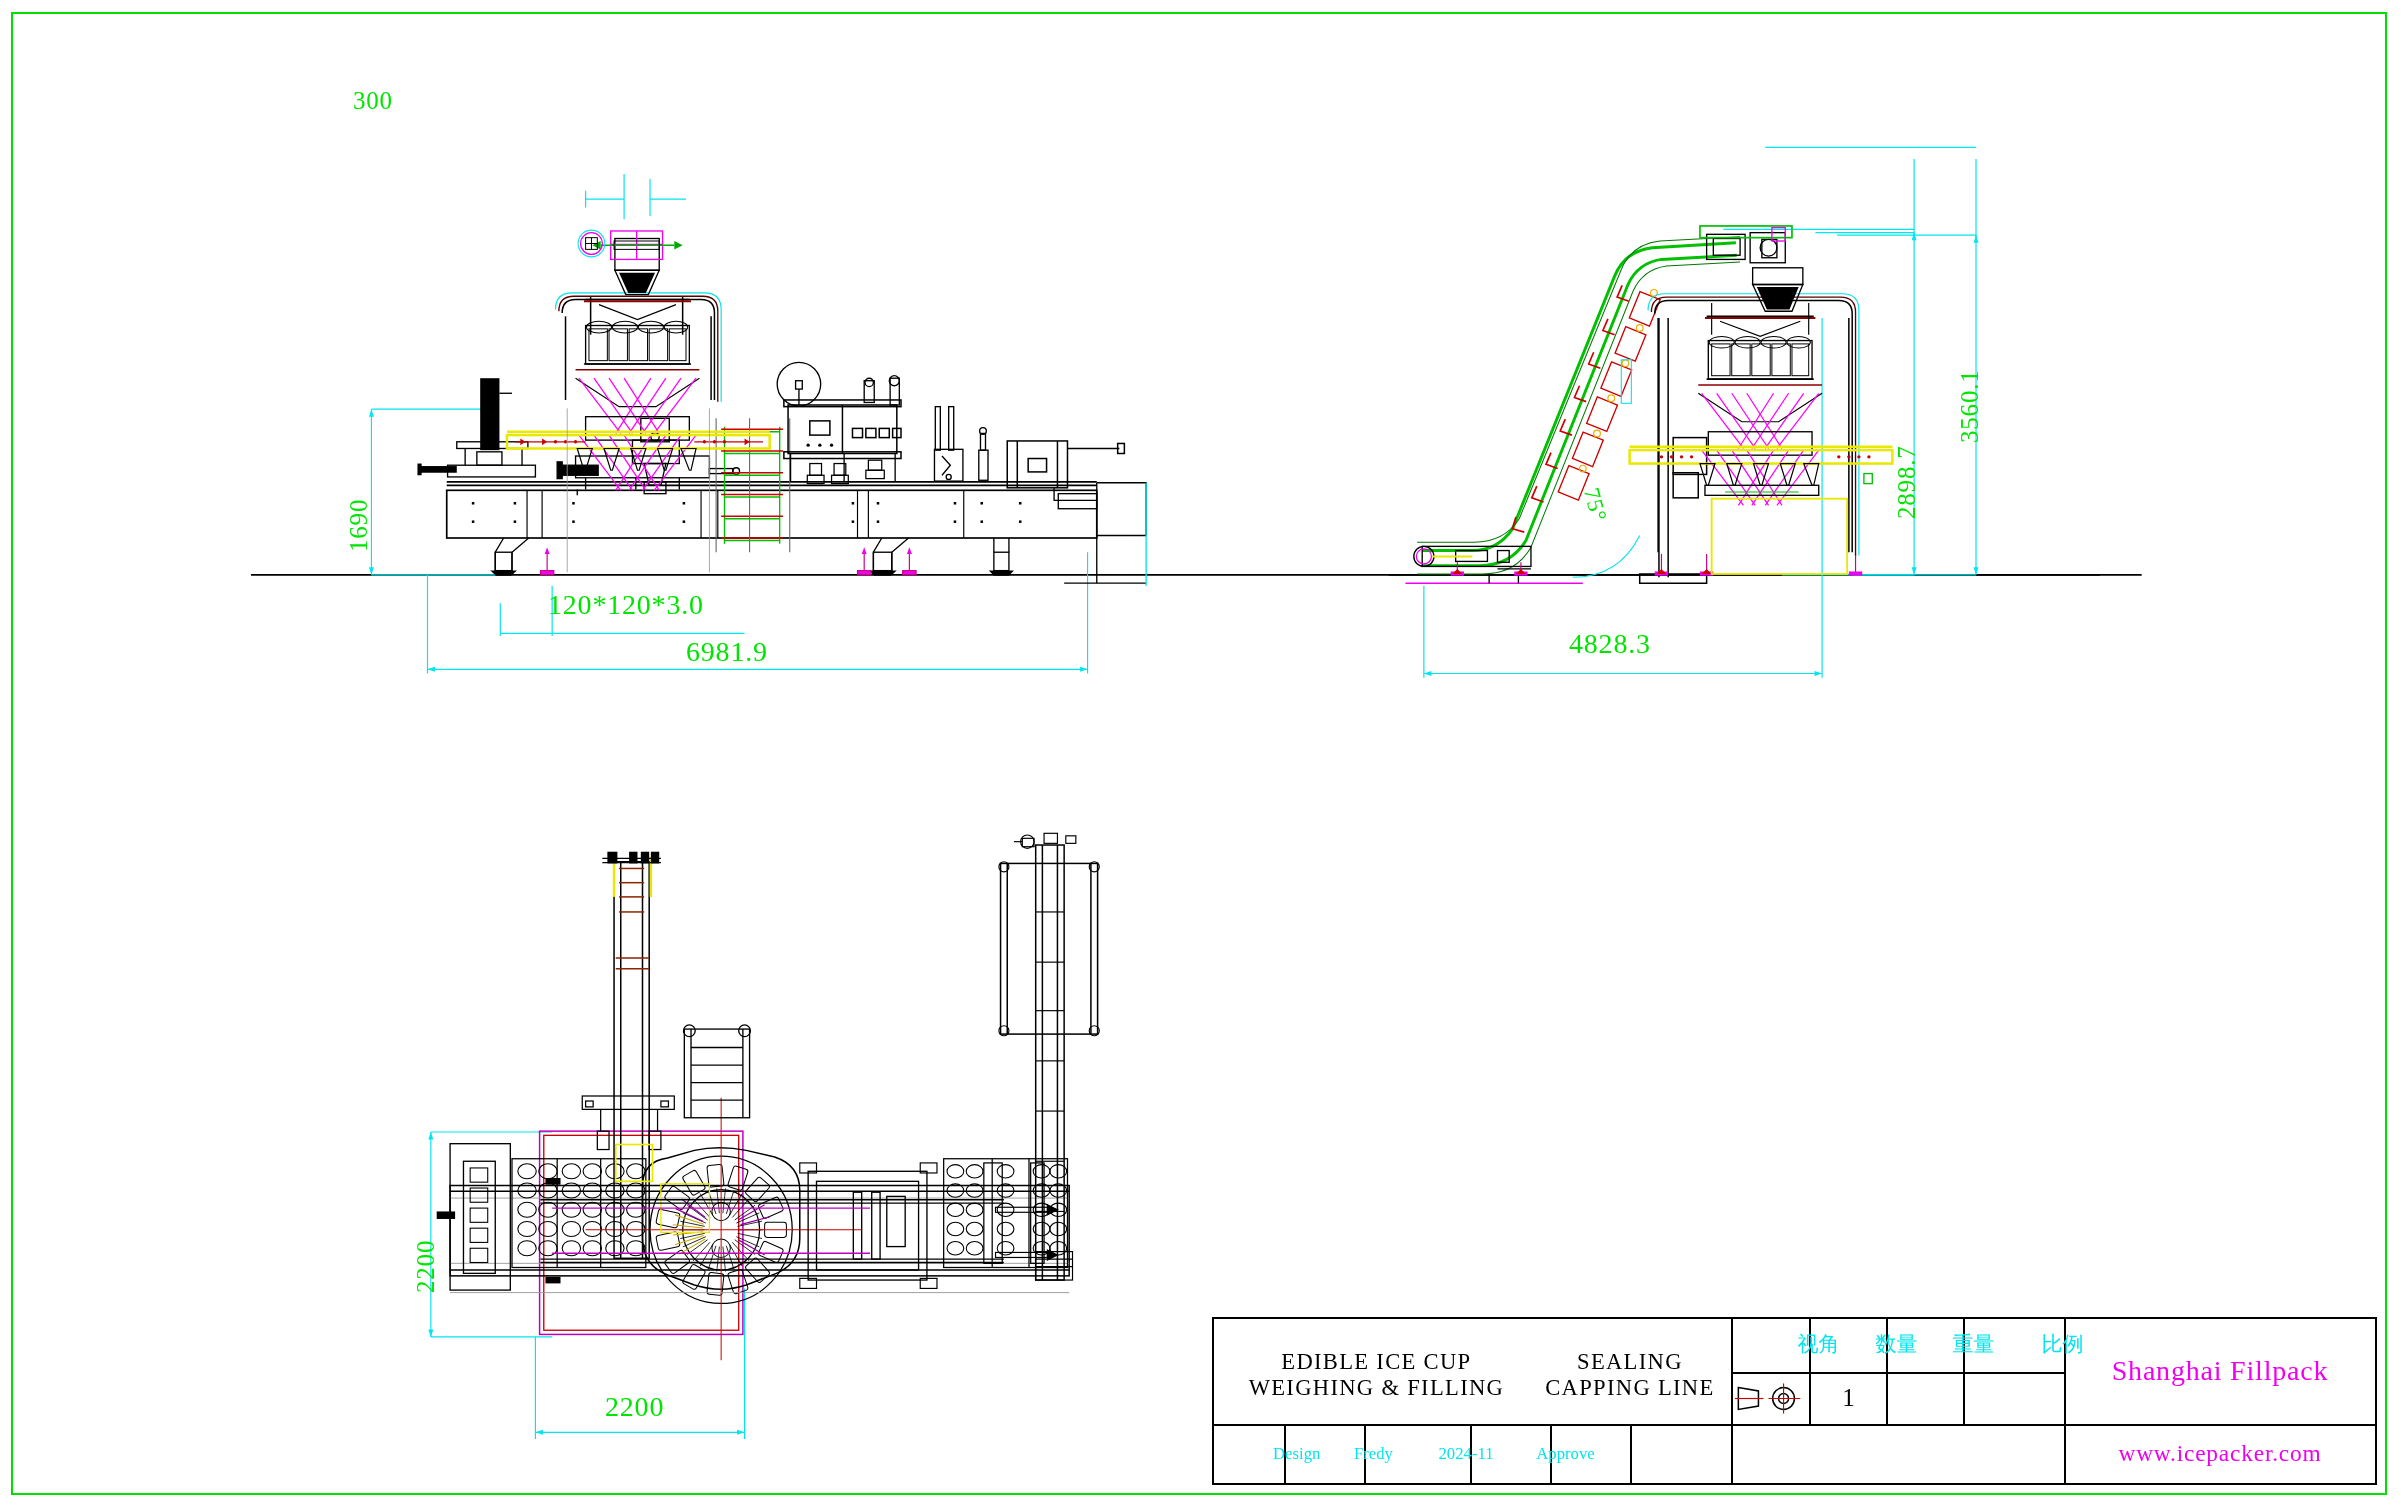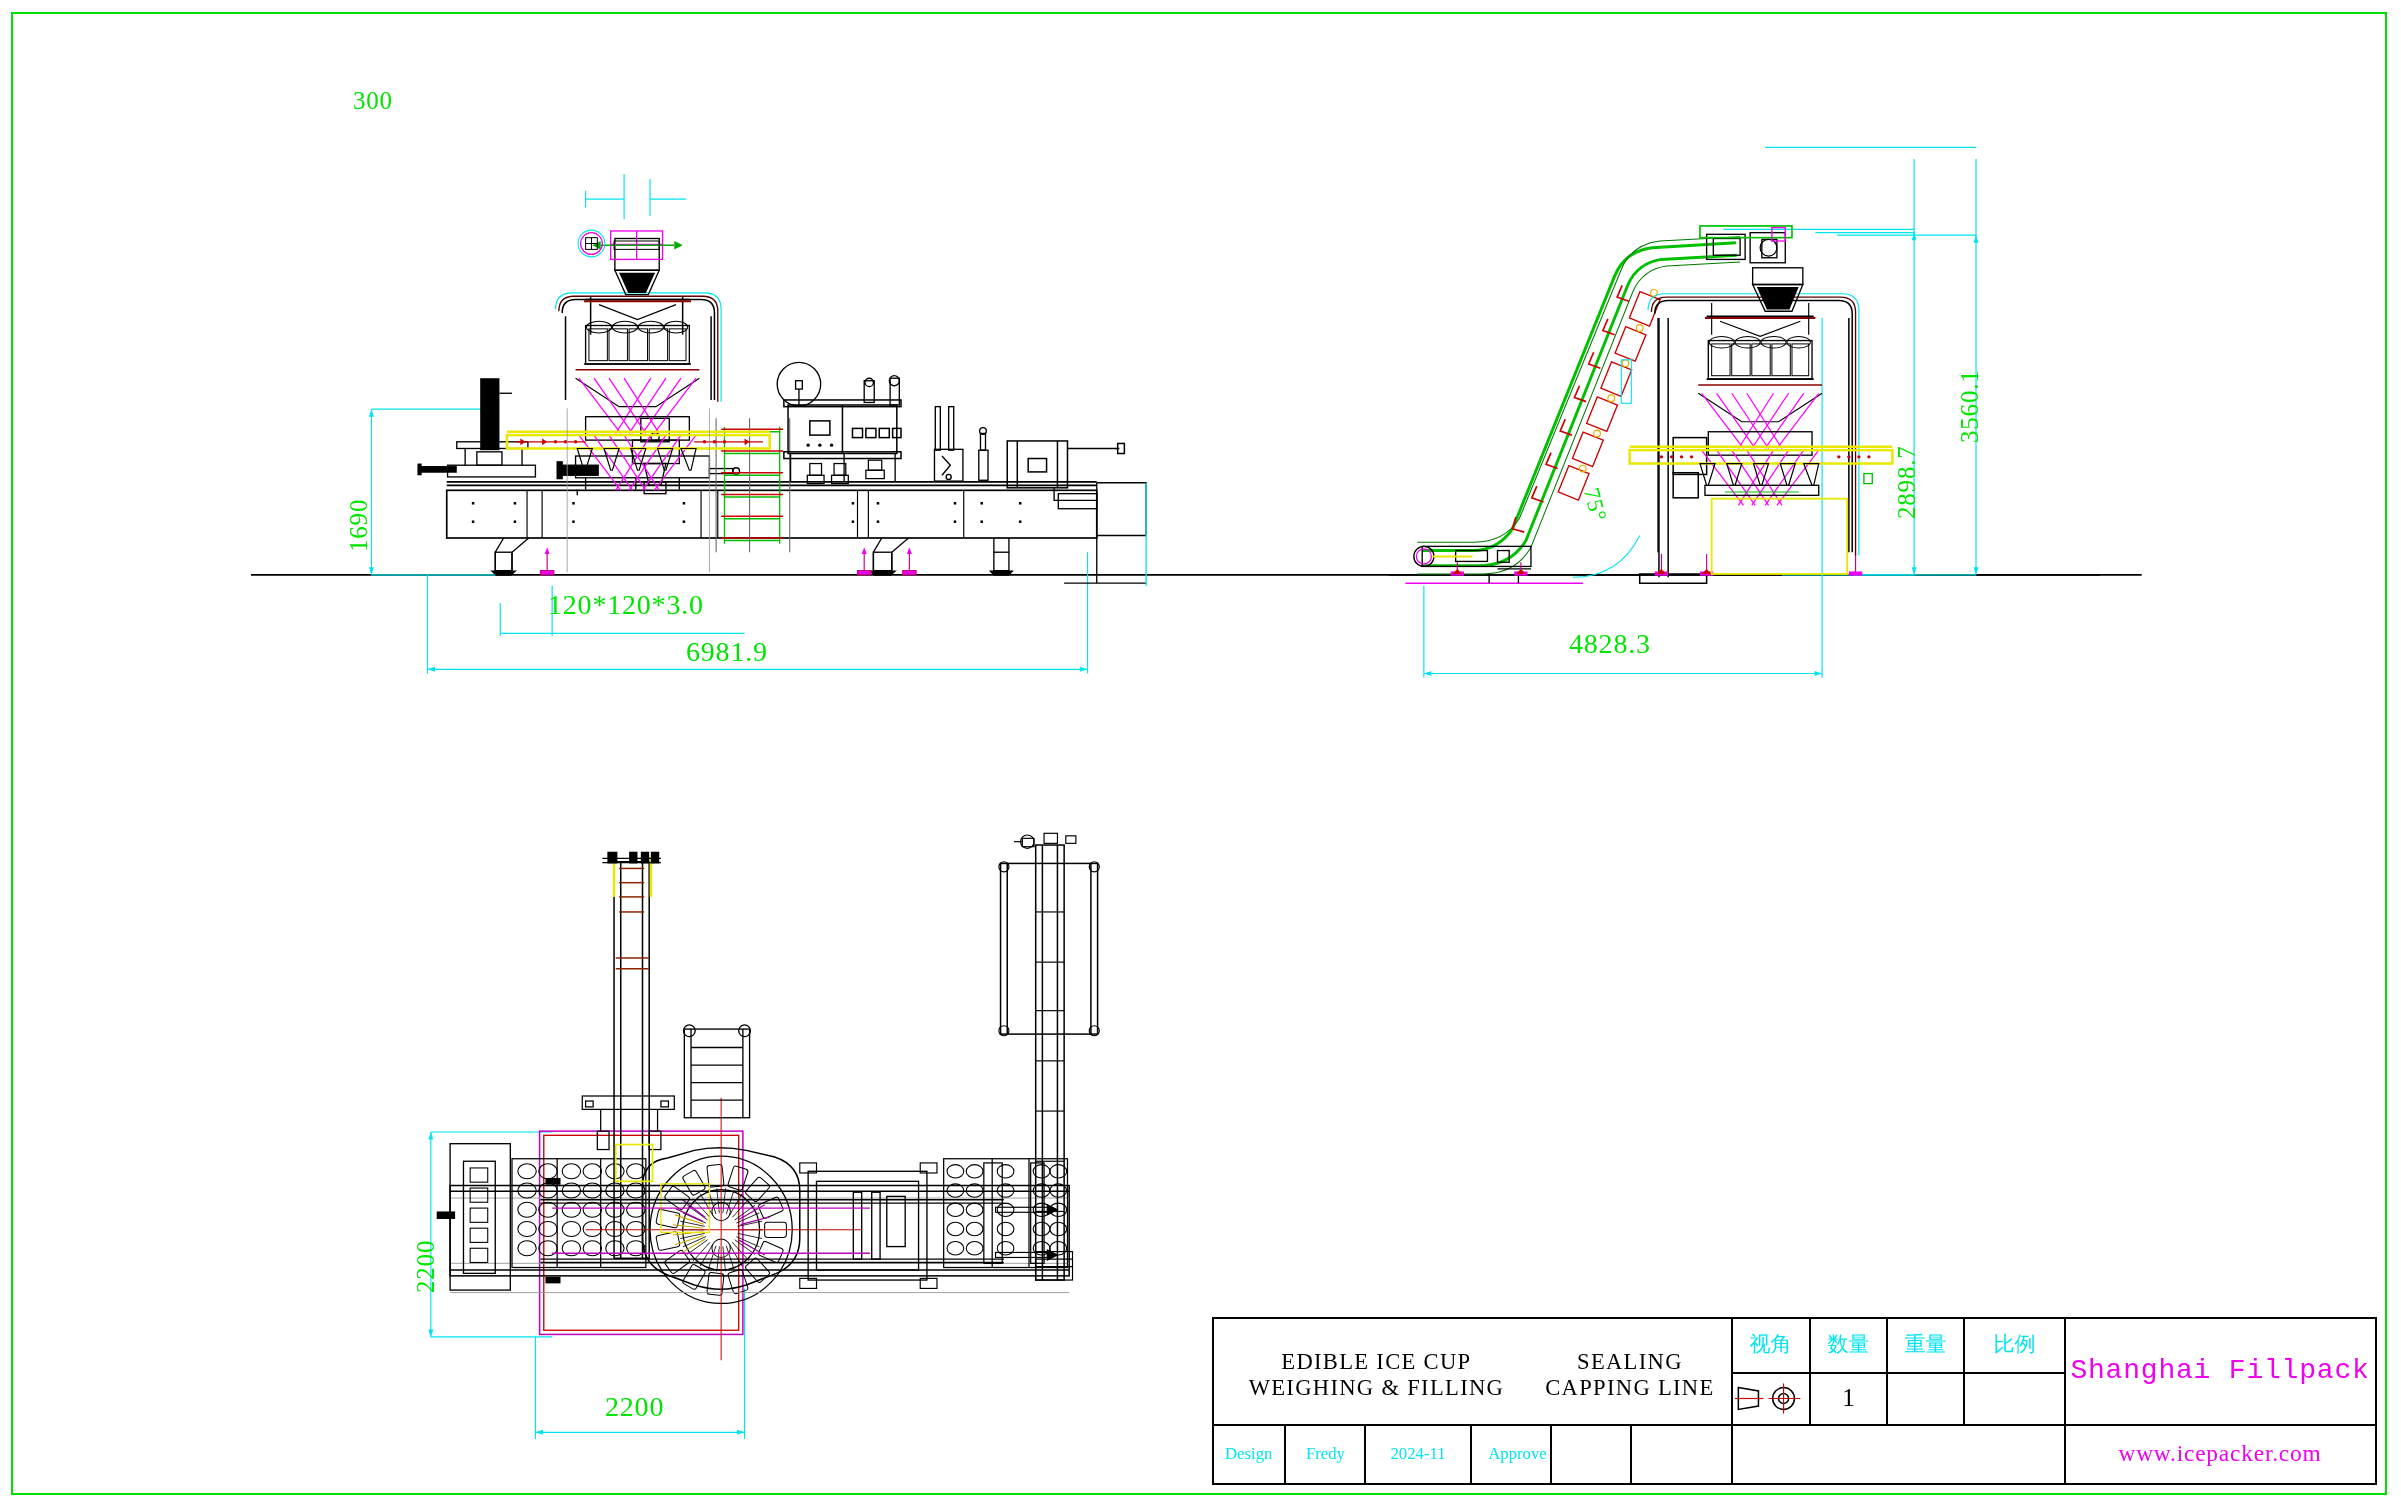--- a/index.html
+++ b/index.html
@@ -21,28 +21,28 @@
   .rot90{transform-origin:left top;transform:rotate(-90deg);}
 
   
   .tb{position:absolute;left:1212px;top:1317px;width:1165px;height:167px;
       box-sizing:border-box;}
   .tb .ln{position:absolute;background:#000;}
   .tb .h{height:1.7px;}
   .tb .v{width:1.7px;}
   .cell{position:absolute;display:flex;align-items:center;justify-content:center;
       text-align:center;line-height:1.18;}
-  .cy{color:#00e5ee;}
+  .cy{color:#00e5ee;margin-left:48px;}
   .mg{color:#ef00ef;}
   .bk{color:#000;}
   .t-title{font-size:22.6px;letter-spacing:1.3px;}
   .t-hdr{font-size:21px;letter-spacing:0px;}
   .t-small{font-size:16.7px;letter-spacing:0px;}
   .t-qty{font-size:25px;}
-  .t-co{font-size:28px;letter-spacing:0.8px;font-family:Liberation Mono, monospace;}
+  .t-co{font-size:28px;letter-spacing:0.8px;}
   .t-web{font-size:23.4px;letter-spacing:0.8px;}
   .t-num{font-size:31px;letter-spacing:0.8px;}
 </style>
 </head>
 <body>
 
 <div id="sheet">
 
   <div class="border-outer"></div>
 

